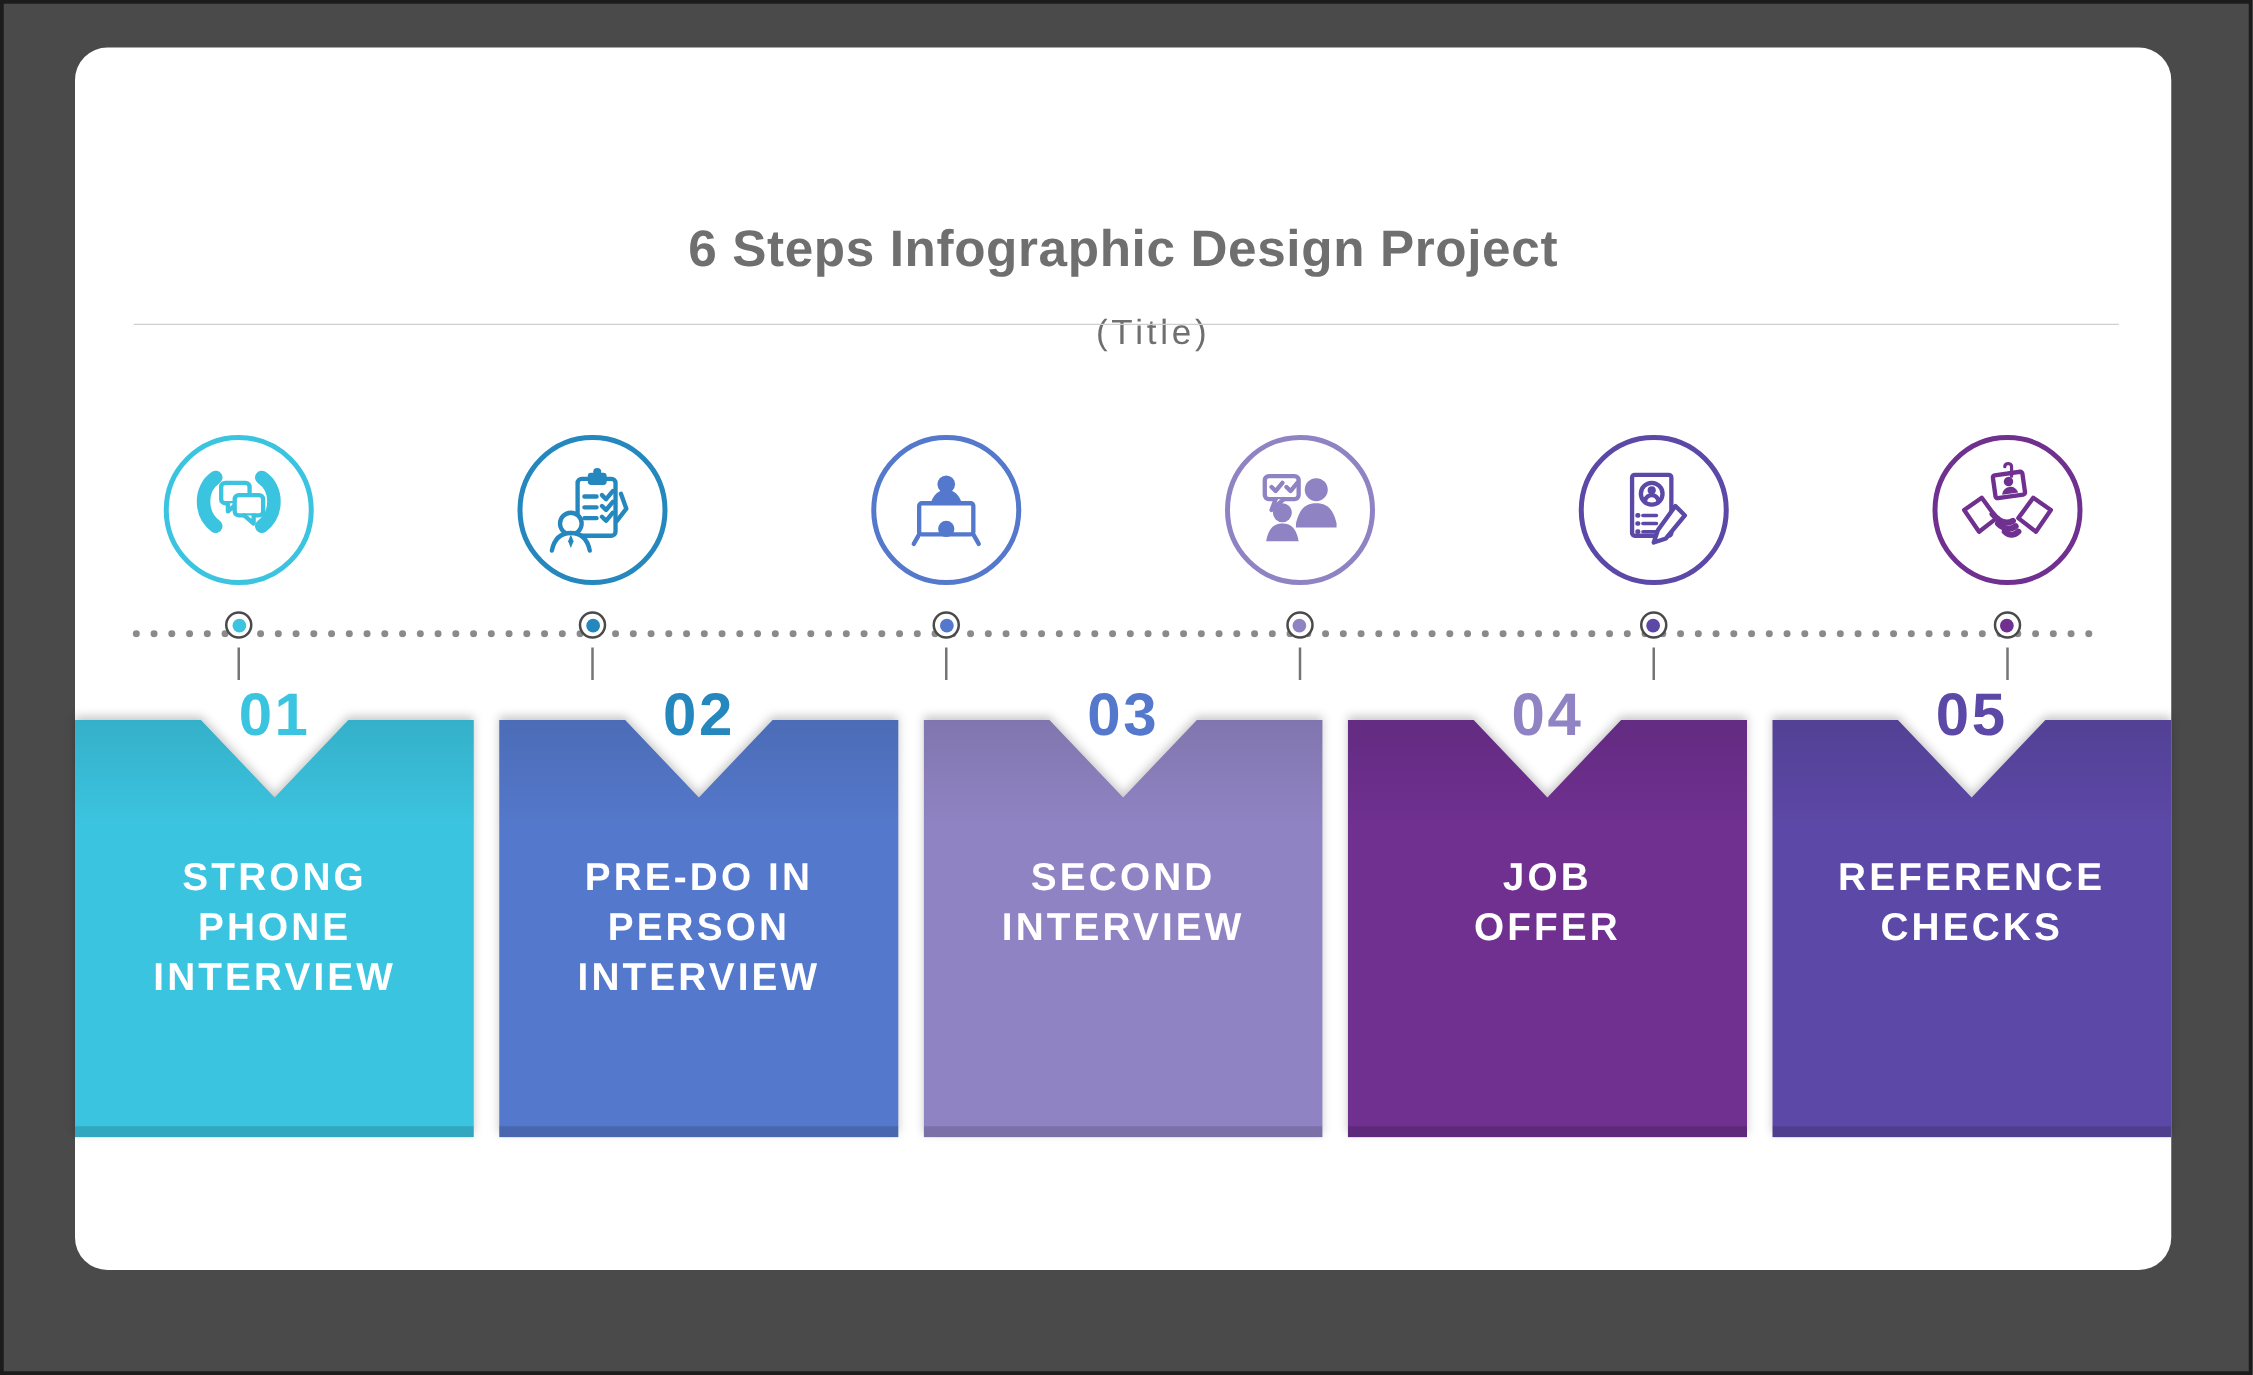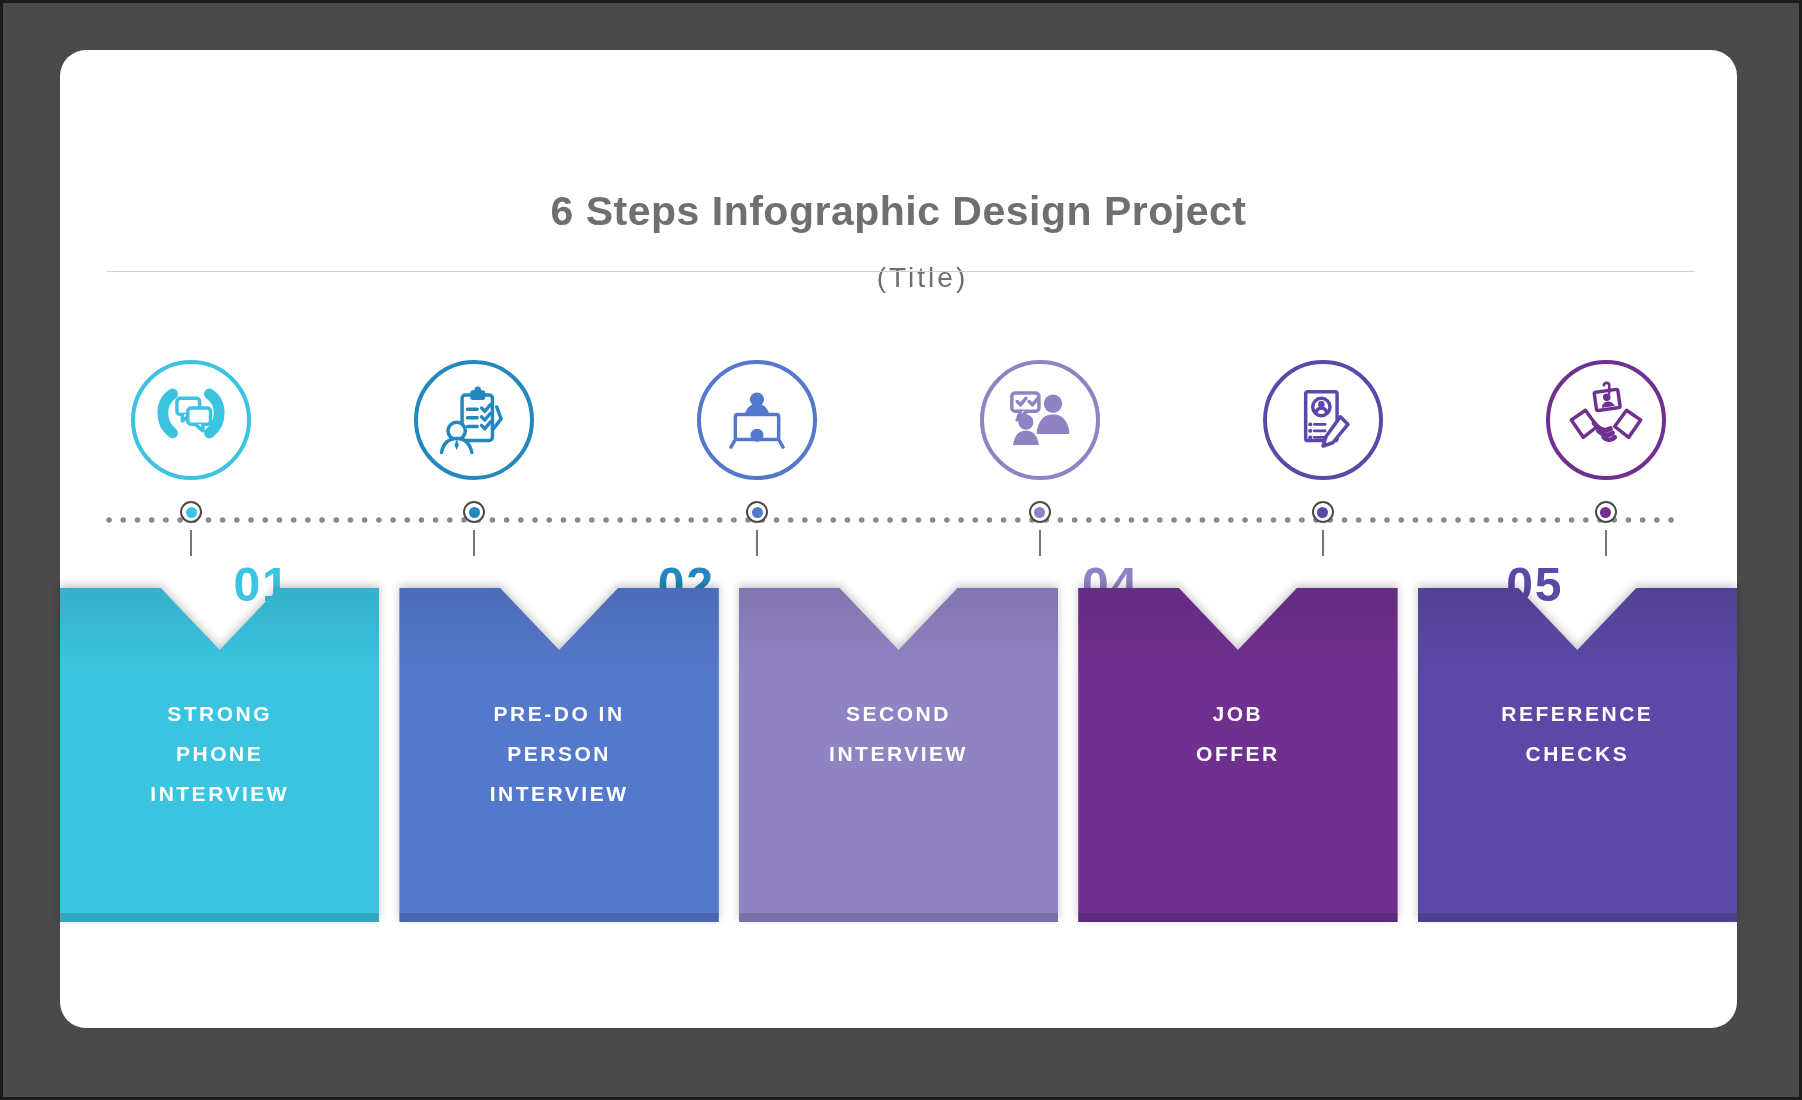--- a/index.html
+++ b/index.html
@@ -1,20 +1,20 @@
 <!DOCTYPE html>
 <html><head>
 <meta charset="utf-8">
 <style>
   html,body{margin:0;padding:0;background:#1c1c1c;}
   *{box-sizing:border-box;}
   .stage{position:relative;width:1802px;height:1100px;background:var(--outer,#1c1c1c);overflow:hidden;
          font-family:"Liberation Sans", sans-serif;}
   .frame{position:absolute;left:3px;top:3px;right:3px;bottom:3px;background:var(--frame,#4a4a4a);}
-  .card{position:absolute;left:60px;top:50px;width:1677px;height:978px;background:#fff;border-radius:26px;}
+  .card{position:absolute;left:60px;top:38px;width:1677px;height:978px;background:#fff;border-radius:26px;}
 
   
   .title{position:absolute;top:138px;left:0;width:100%;text-align:center;
          font-size:41px;font-weight:bold;letter-spacing:0.5px;color:var(--titlec,#6f6f6f);}
   .subtitle{position:absolute;top:212px;left:0;width:100%;text-align:center;
          font-size:28px;font-weight:normal;letter-spacing:3px;color:var(--titlec,#6f6f6f);padding-left:48px;}
   .divider{position:absolute;top:221px;left:47px;width:1588px;height:0;
          border-top:1px solid var(--dividerc,#cfcfcf);}
 
   
@@ -37,21 +37,21 @@
   .step-number{font-size:48px;line-height:54px;font-weight:bold;letter-spacing:2px;color:var(--c);}
 
   
   .panels-row{top:538px;height:334px;filter:drop-shadow(0 -3px 4px rgba(0,0,0,0.22));}
   .panel{flex:1 1 0;position:relative;background:var(--c);
          clip-path:polygon(0 0, calc(50% - 59px) 0, 50% 62px, calc(50% + 59px) 0, 100% 0, 100% 100%, 0 100%);}
   .panel::before{content:"";position:absolute;left:0;top:0;right:0;height:85px;
          background:linear-gradient(180deg, rgba(0,0,0,0.10), rgba(0,0,0,0));}
   .panel::after{content:"";position:absolute;left:0;bottom:0;right:0;height:9px;background:rgba(0,0,0,0.14);}
   .panel-label{position:absolute;top:106px;left:0;width:100%;text-align:center;
-         color:#fff;font-weight:bold;font-size:21px;line-height:40px;letter-spacing:2.5px;
+         color:#fff;font-weight:bold;font-size:31px;line-height:40px;letter-spacing:2.5px;
          white-space:pre-line;}
 </style>
 </head>
 <body>
 
 <div class="stage" style="--outer: #1c1c1c; --frame: #4a4a4a; --titlec: #6f6f6f; --dividerc: #cfcfcf; --ringc: #4a4a4a; --tickc: #757575;">
   <div class="frame"></div>
   <div class="card">
 
     <div class="title">6 Steps Infographic Design Project</div>
@@ -202,20 +202,23 @@
         </div>
     </div>
 
     <div class="row6 numbers-row">
       <div class="cell" style="--c: #3bc4e0;">
           <div class="step-number">01</div>
         </div>
       <div class="cell" style="--c: #2487bd;">
           <div class="step-number">02</div>
         </div>
+      <div class="cell" style="--c: #5478cb;">
+          <div class="step-number">03</div>
+        </div>
       <div class="cell" style="--c: #9083c3;">
           <div class="step-number">04</div>
         </div>
       <div class="cell" style="--c: #5c48a6;">
           <div class="step-number">05</div>
         </div>
     </div>
 
     <div class="row6 panels-row">
       <div class="panel" style="--c: #3bc4e0;">

